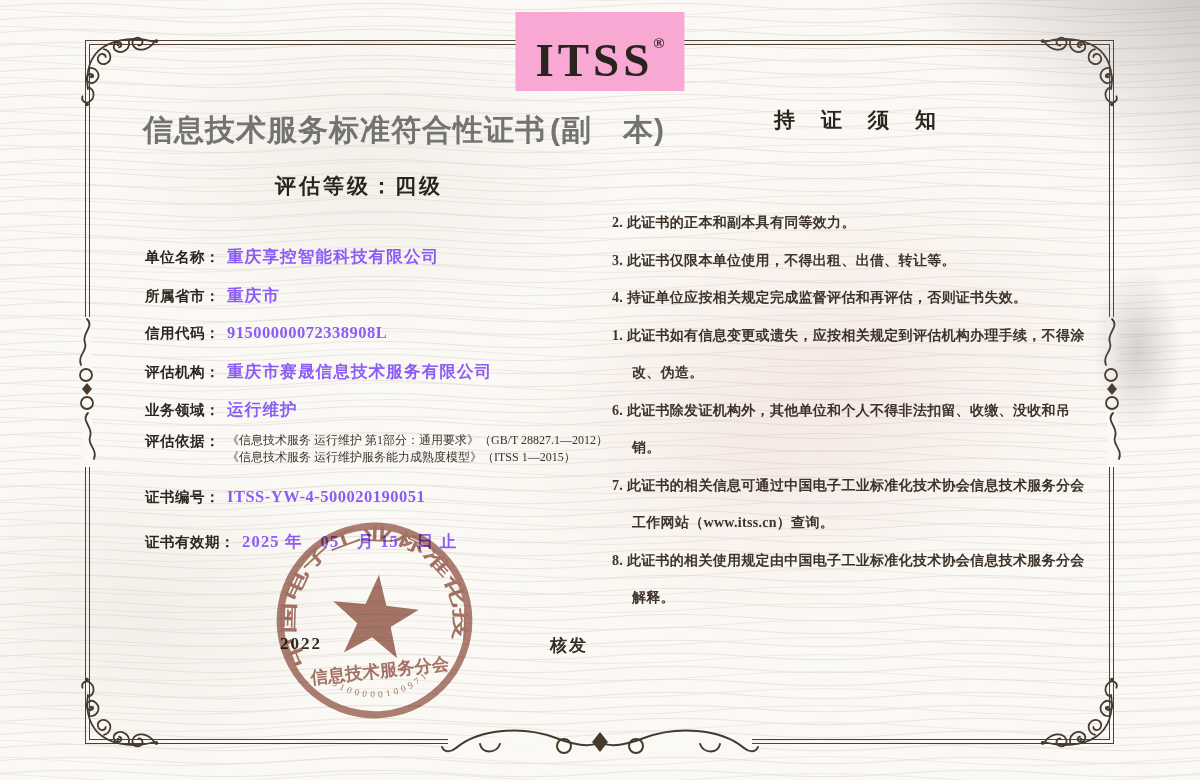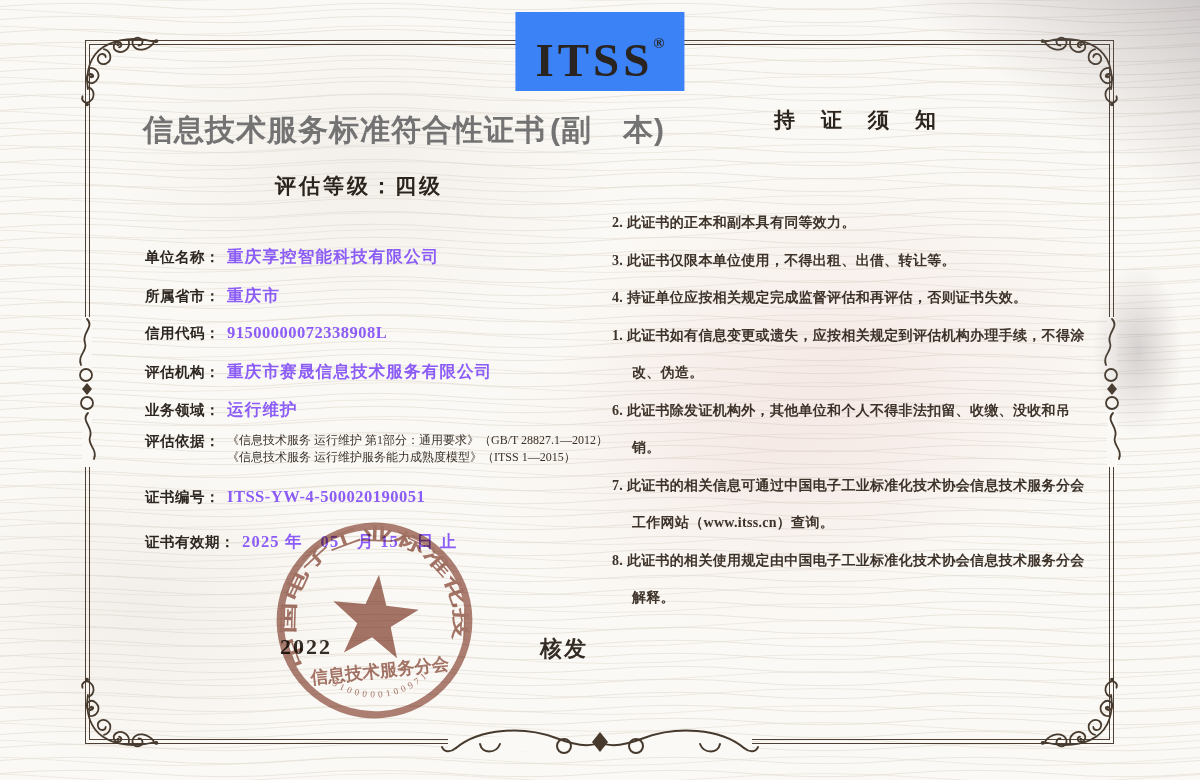--- a/index.html
+++ b/index.html
@@ -38,21 +38,21 @@
   .corner.tr{right:-7px;top:-7px;transform:scaleX(-1);}
   .corner.bl{left:-7px;bottom:-7px;transform:scaleY(-1);}
   .corner.br{right:-7px;bottom:-7px;transform:scale(-1,-1);}
   .edge-orn{position:absolute;width:26px;height:150px;top:50%;margin-top:-75px;color:#463a2e;}
   .edge-orn.left{left:-12px;}
   .edge-orn.right{right:-12px;}
   .bottom-orn{position:absolute;left:50%;bottom:-23px;width:320px;height:46px;margin-left:-160px;color:#463a2e;}
   
   .logo-box{
     position:absolute;left:50%;top:12px;transform:translateX(-50%);
-    padding:0 20px;background:#3b82f6;z-index:5;
+    padding:0 20px;background:#f9a8d4;z-index:5;
     font-family:"Liberation Serif","DejaVu Serif",serif;font-weight:bold;
     font-size:47px;letter-spacing:4px;color:#2a2420;line-height:62px;
   }
   .logo-box .reg{font-size:15px;vertical-align:28px;letter-spacing:0;}
   
   .title{
     position:absolute;left:143px;top:110px;z-index:3;white-space:nowrap;
     font-family:"Liberation Sans","DejaVu Sans",sans-serif;
     font-weight:bold;font-size:30px;letter-spacing:1px;color:#737373;
   }
@@ -69,21 +69,21 @@
   .fvalue{font-size:16.5px;font-weight:bold;letter-spacing:1.2px;color:#8b5cf6;}
   .fvalue.code{letter-spacing:.5px;}
   .basis-wrap{display:inline-block;vertical-align:top;}
   .basis-line{display:block;font-size:12px;font-weight:normal;line-height:17px;letter-spacing:0;color:#3a3129;}
   .row.r0{top:246px;} .row.r1{top:285px;} .row.r2{top:323px;}
   .row.r3{top:361px;} .row.r4{top:399px;} .row.r5{top:432px;}
   .row.r6{top:487px;} .row.r7{top:523px;margin-top:8px;}
   .issue{
     position:absolute;left:280px;top:634px;width:308px;z-index:3;
     display:flex;justify-content:space-between;
-    font-size:22px;font-weight:bold;letter-spacing:2px;color:#332b24;
+    font-size:17px;font-weight:bold;letter-spacing:2px;color:#332b24;
   }
   .stamp{
     position:absolute;left:272px;top:518px;width:205px;height:205px;z-index:4;
     mix-blend-mode:multiply;opacity:.88;transform:rotate(-6deg);
   }
   
   .notice-title{
     position:absolute;left:700px;top:106px;width:310px;text-align:center;z-index:3;
     font-size:21px;font-weight:bold;letter-spacing:26px;text-indent:26px;color:#2c251e;
   }

